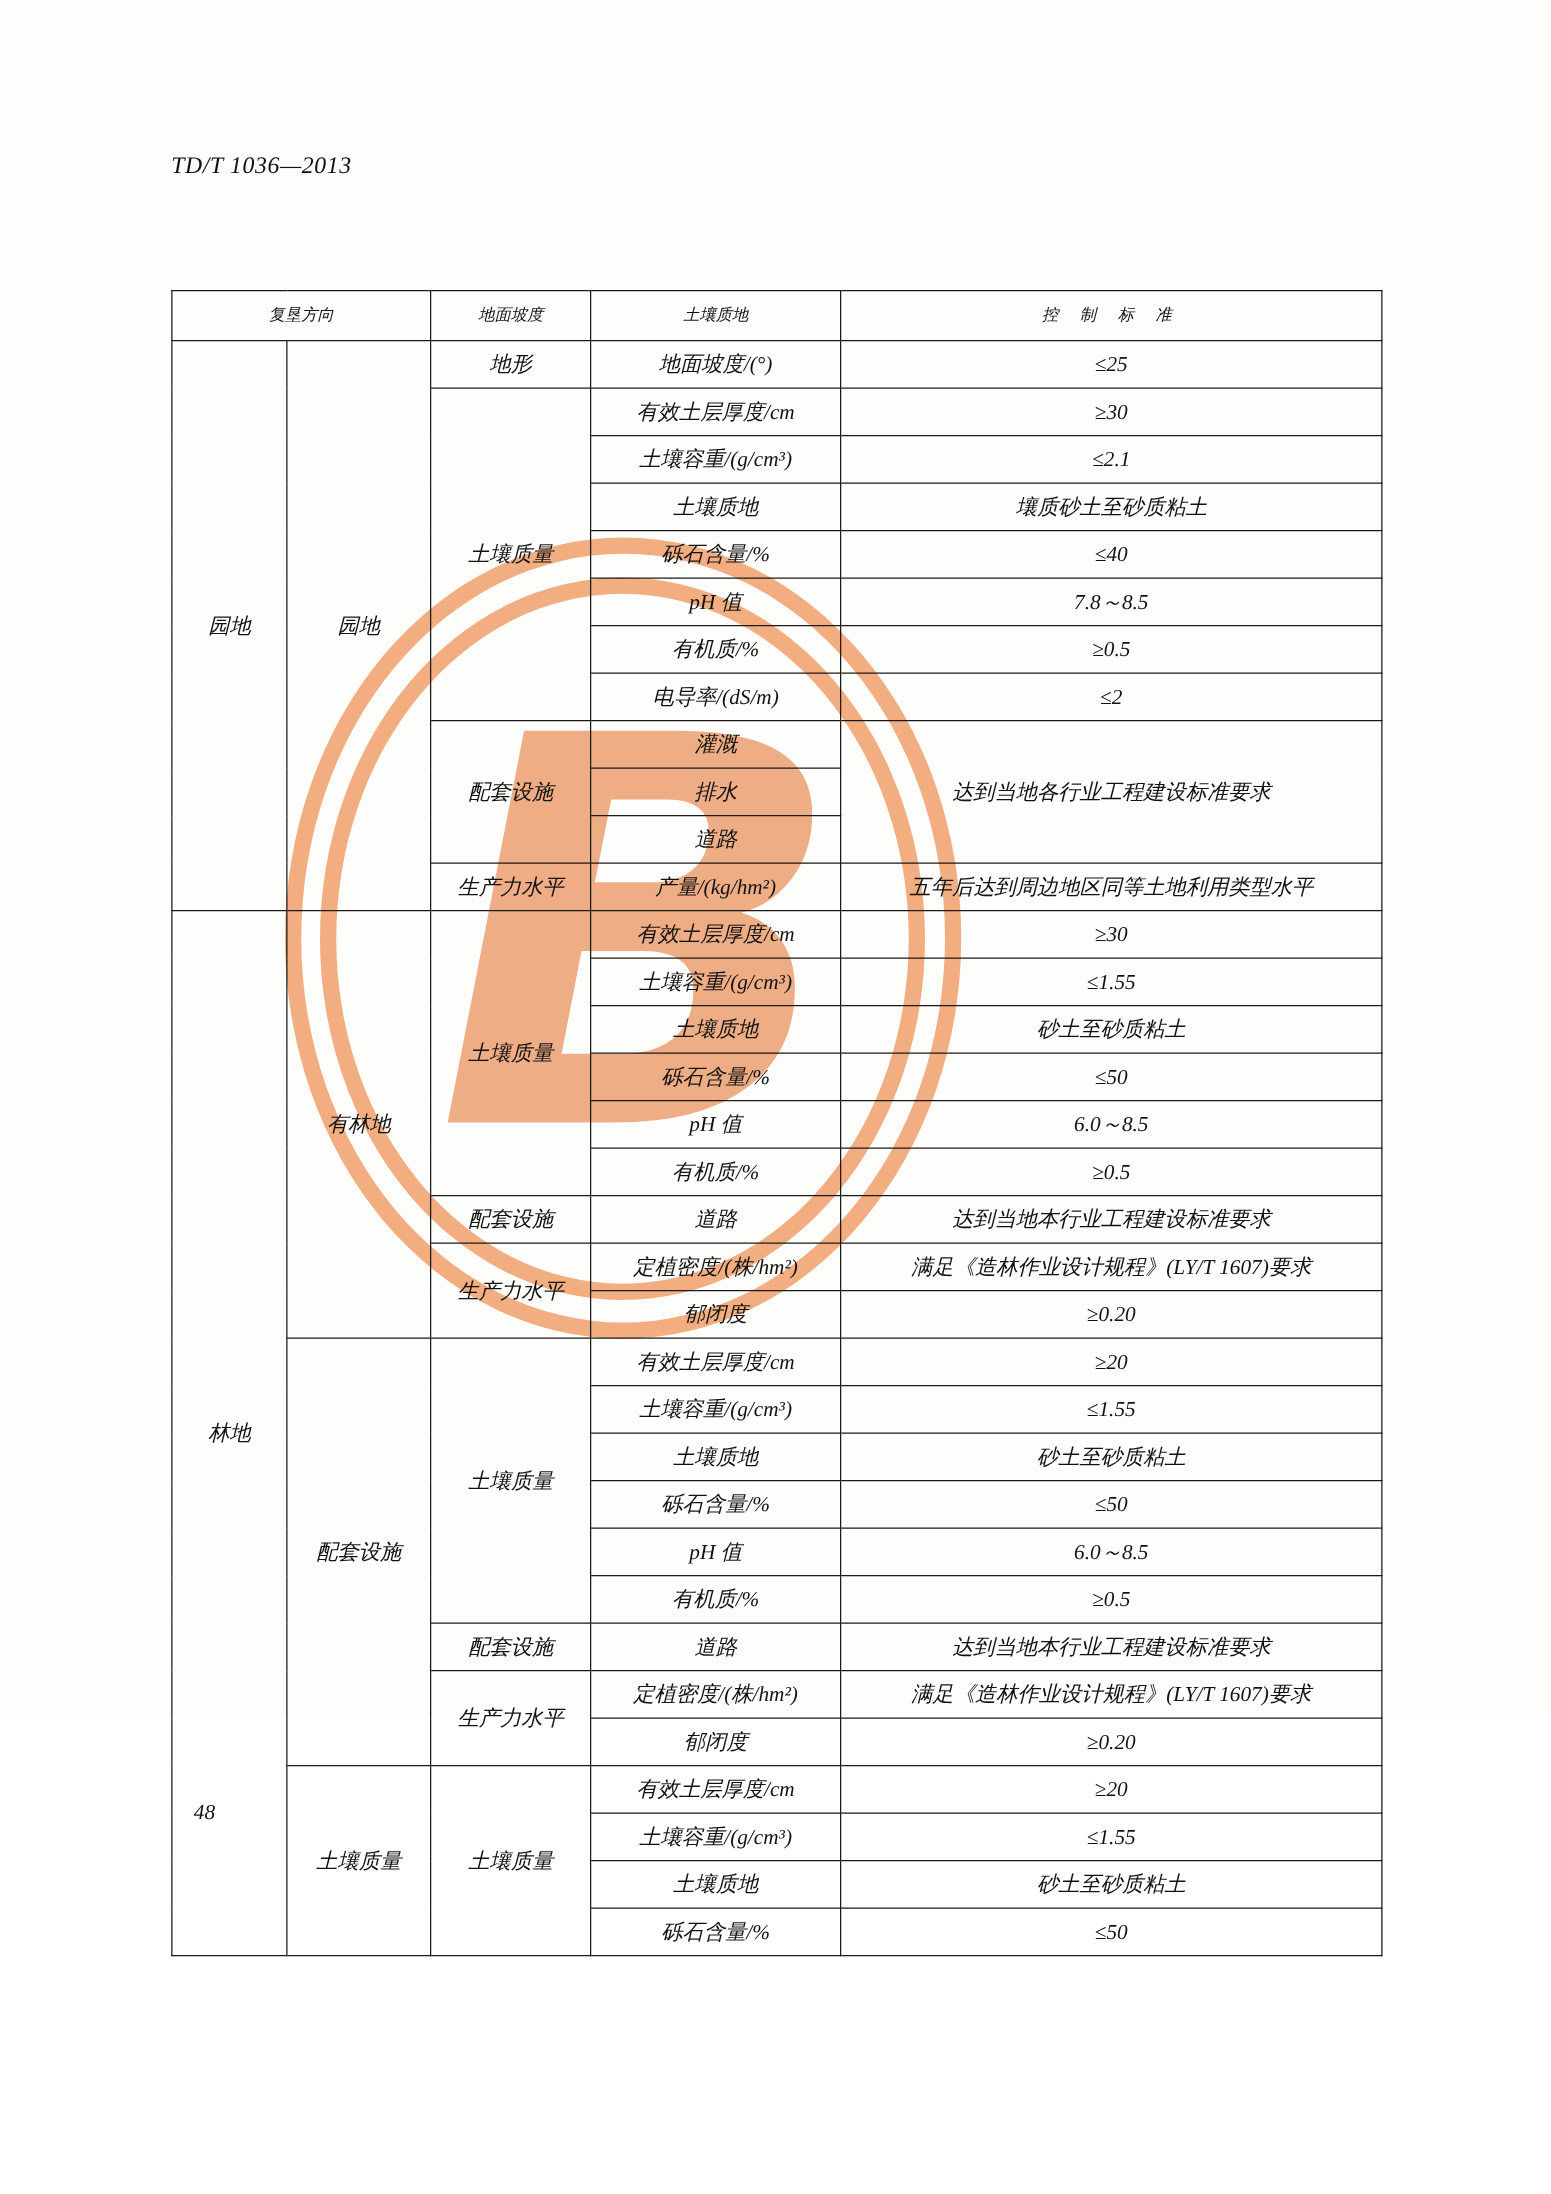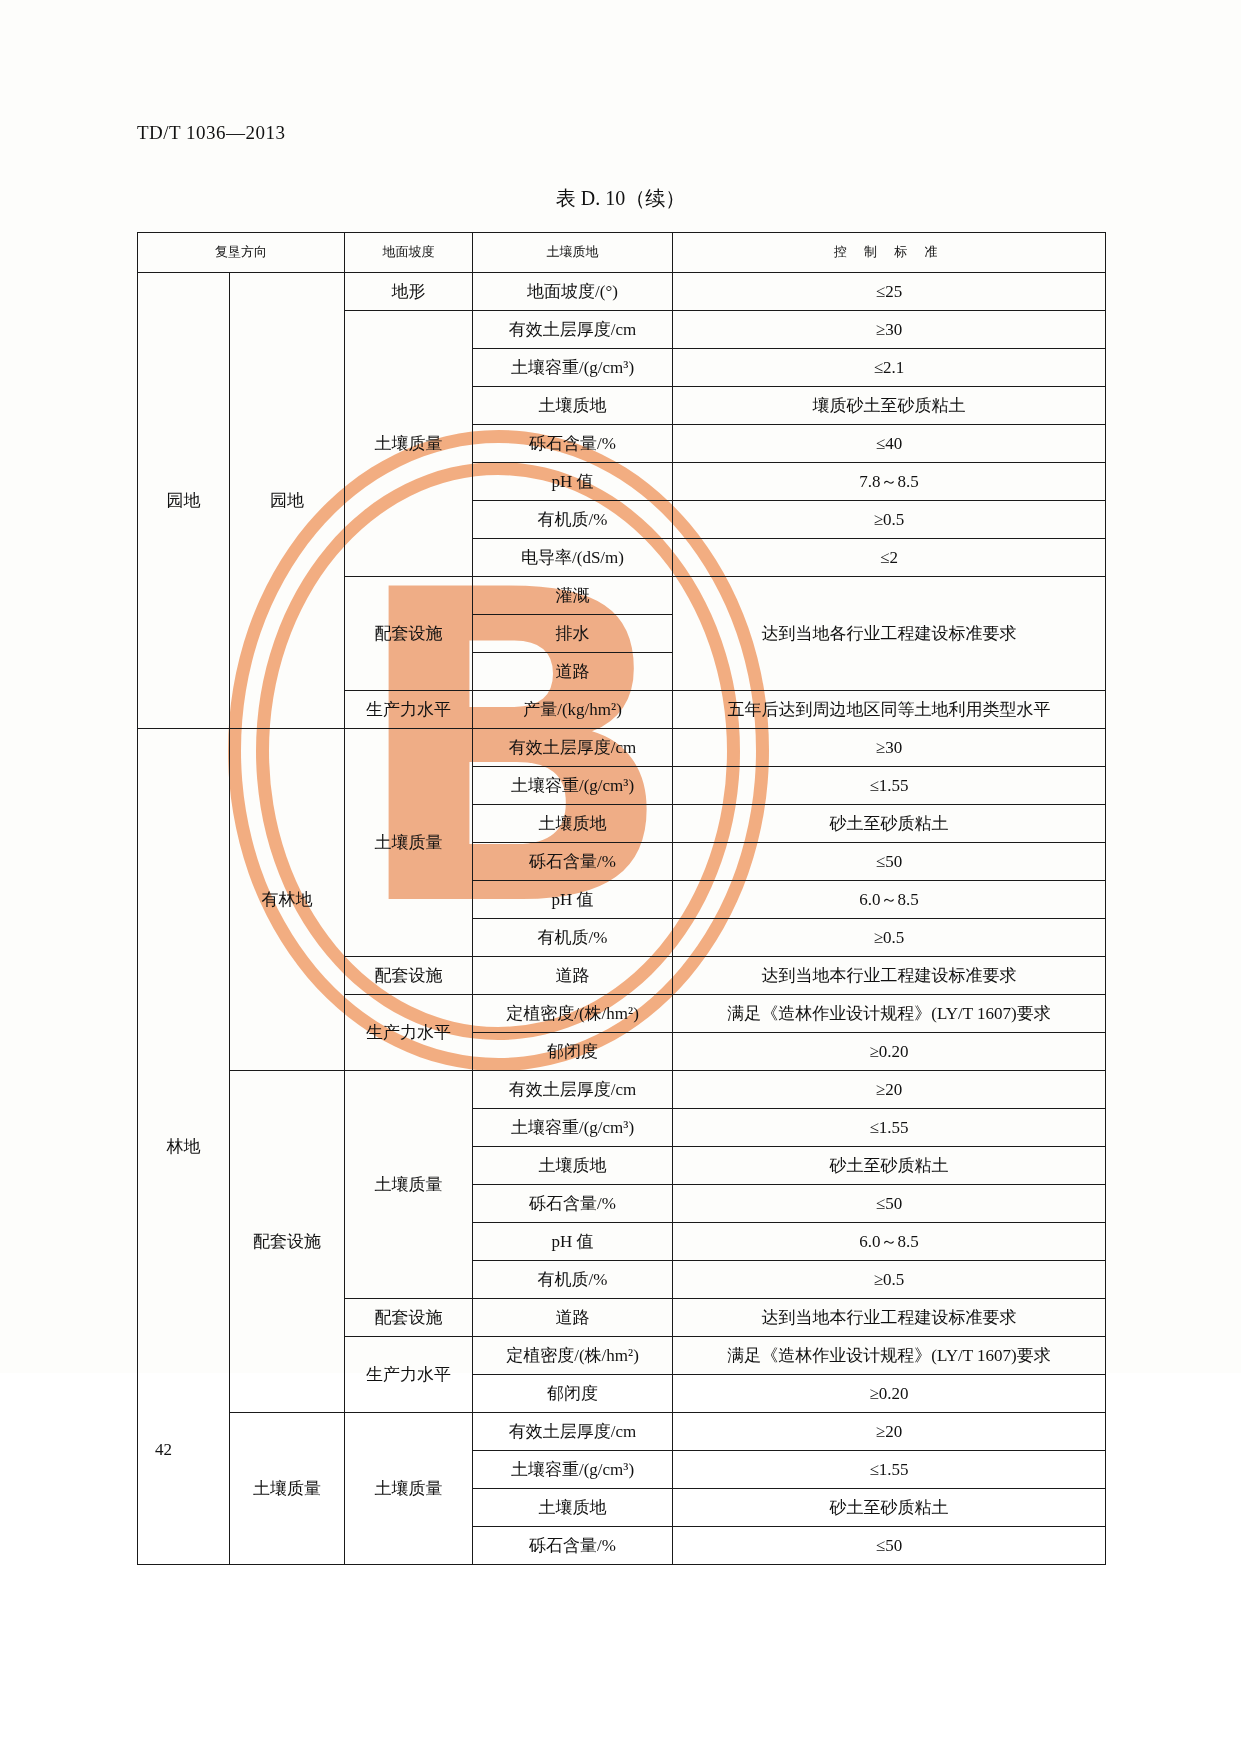--- a/index.html
+++ b/index.html
@@ -14,20 +14,21 @@
     font-family: "Liberation Serif", "DejaVu Serif", serif;
     color: #111;
     overflow: hidden;
   }
   .page {
     position: absolute;
     left: 0; top: 0;
     width: 1241px;
     height: 1373px;
     background: #fdfdfb;
+    font-style: italic;
   }
   .header-code {
     position: absolute;
     left: 137px;
     top: 122px;
     font-size: 19px;
     letter-spacing: 0.5px;
     font-family: "Liberation Serif", serif;
   }
   .table-title {
@@ -119,21 +120,20 @@
     width: 458px; height: 552px;
   }
 </style>
 </head>
 <body>
 
 <div class="page">
 
   <div class="header-code">TD/T 1036—2013</div>
 
-  <div class="table-title">表 D. 10（续）</div>
 
   <div class="watermark">
     <div class="wm-ring outer"></div>
     <div class="wm-ring inner"></div>
     <div class="wm-text">B</div>
   </div>
 
   <table class="doc-table">
     <colgroup>
       <col class="col-a">
@@ -302,14 +302,14 @@
         <td>土壤质地</td>
         <td>砂土至砂质粘土</td>
       </tr>
       <tr>
         <td>砾石含量/%</td>
         <td>≤50</td>
       </tr>
     </tbody>
   </table>
 
-  <div class="page-number">42</div>
+  <div class="page-number">48</div>
 </div>
 
 </body></html>

